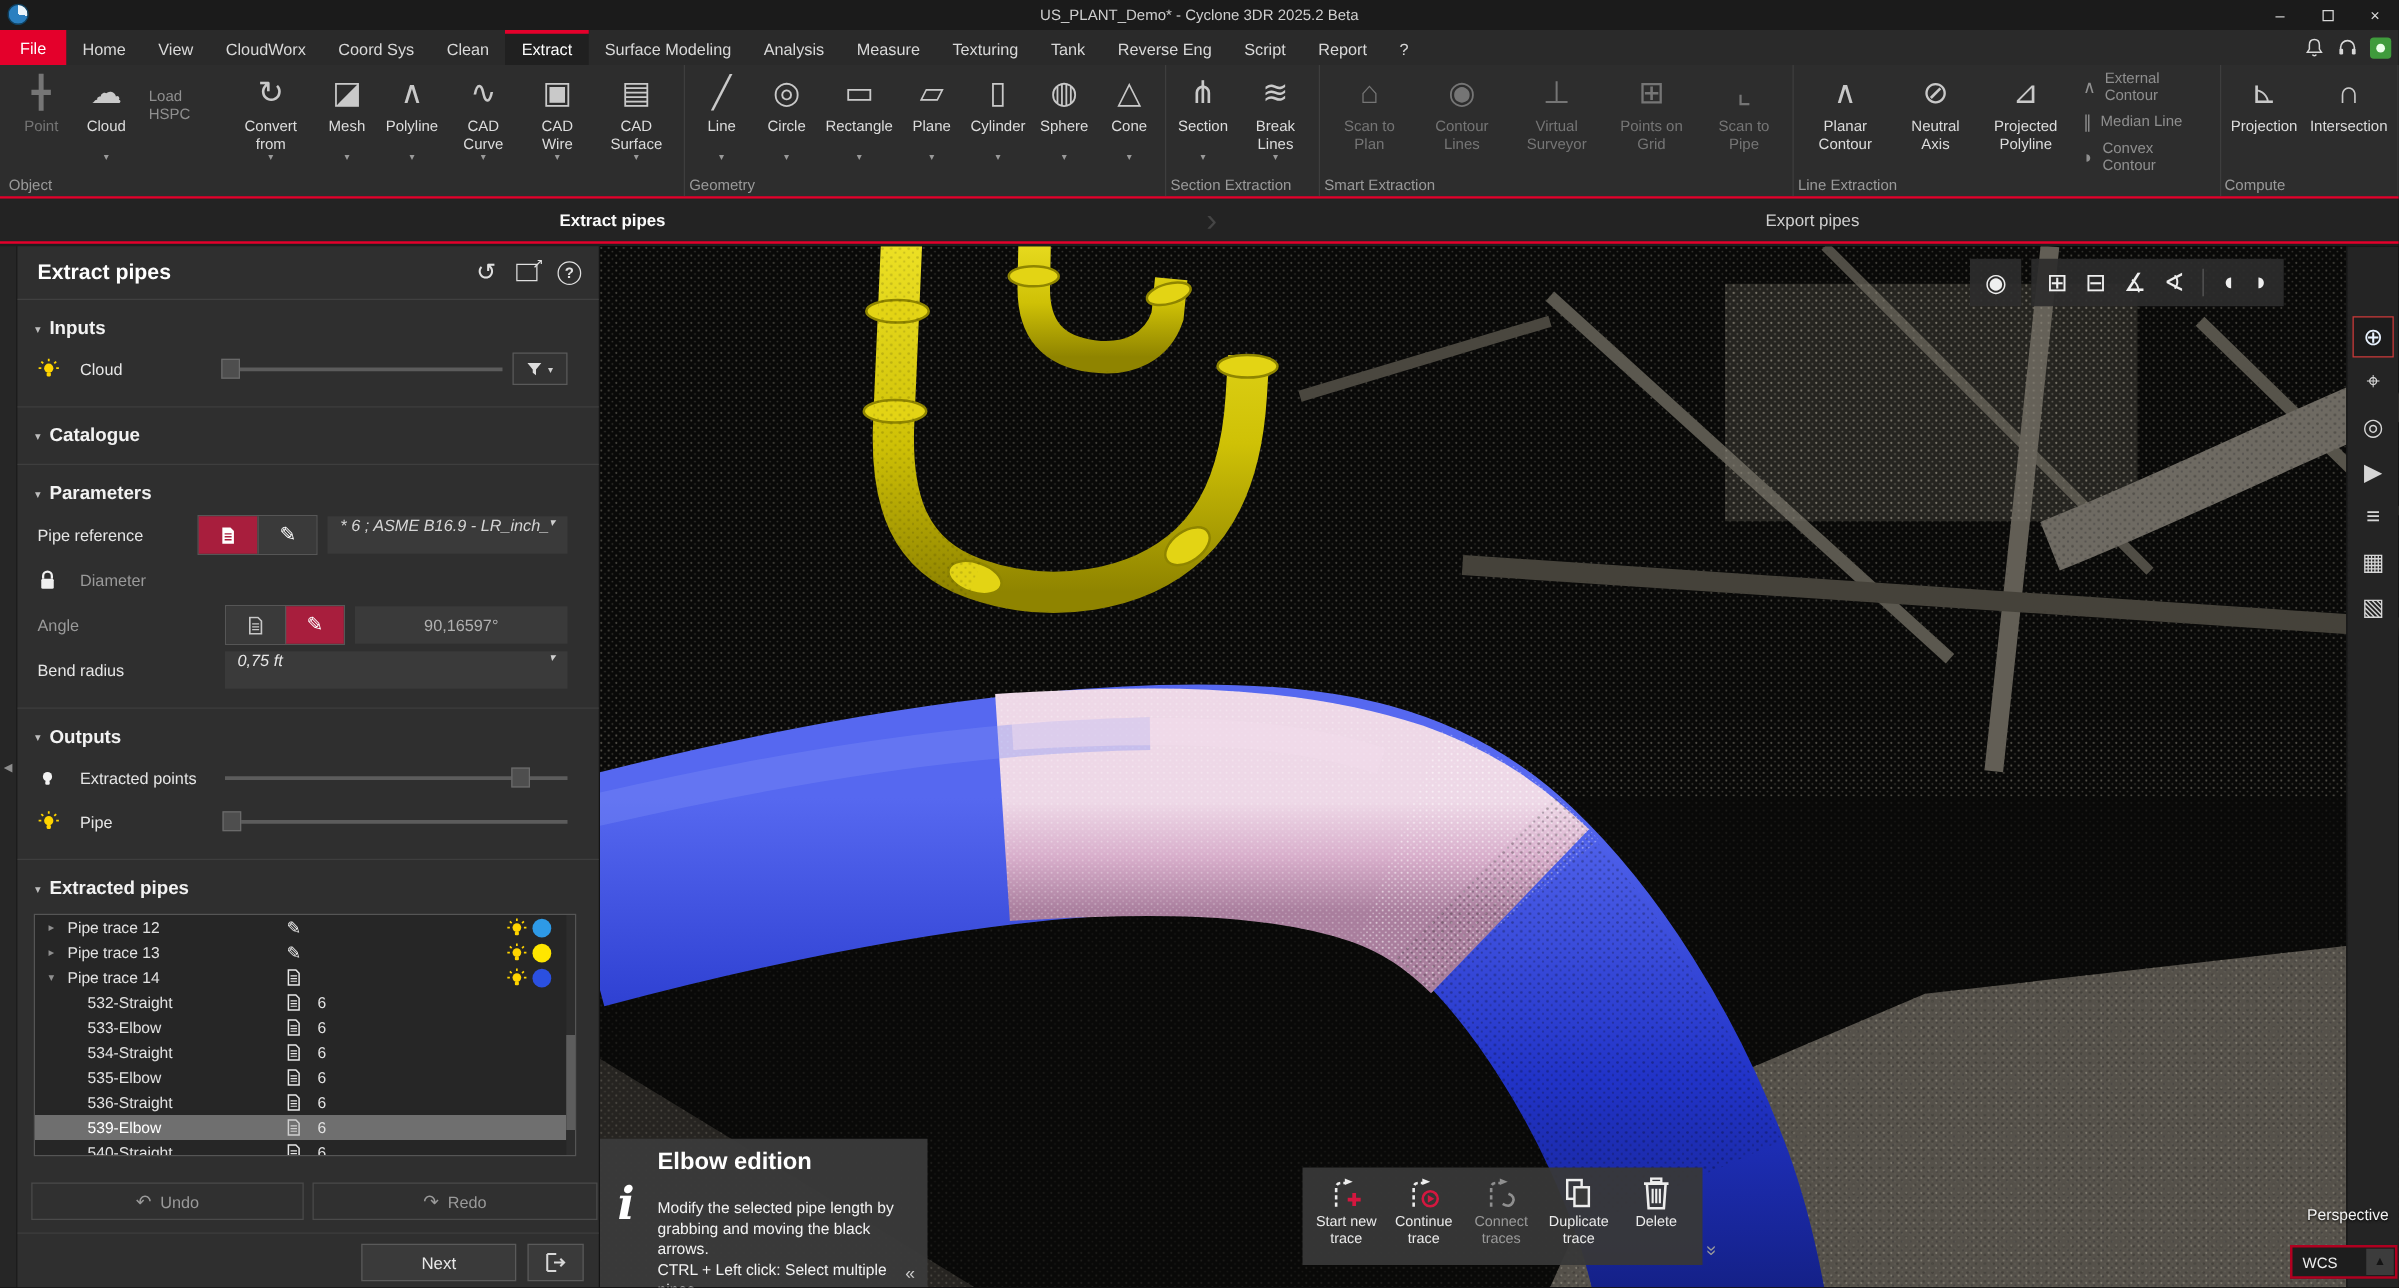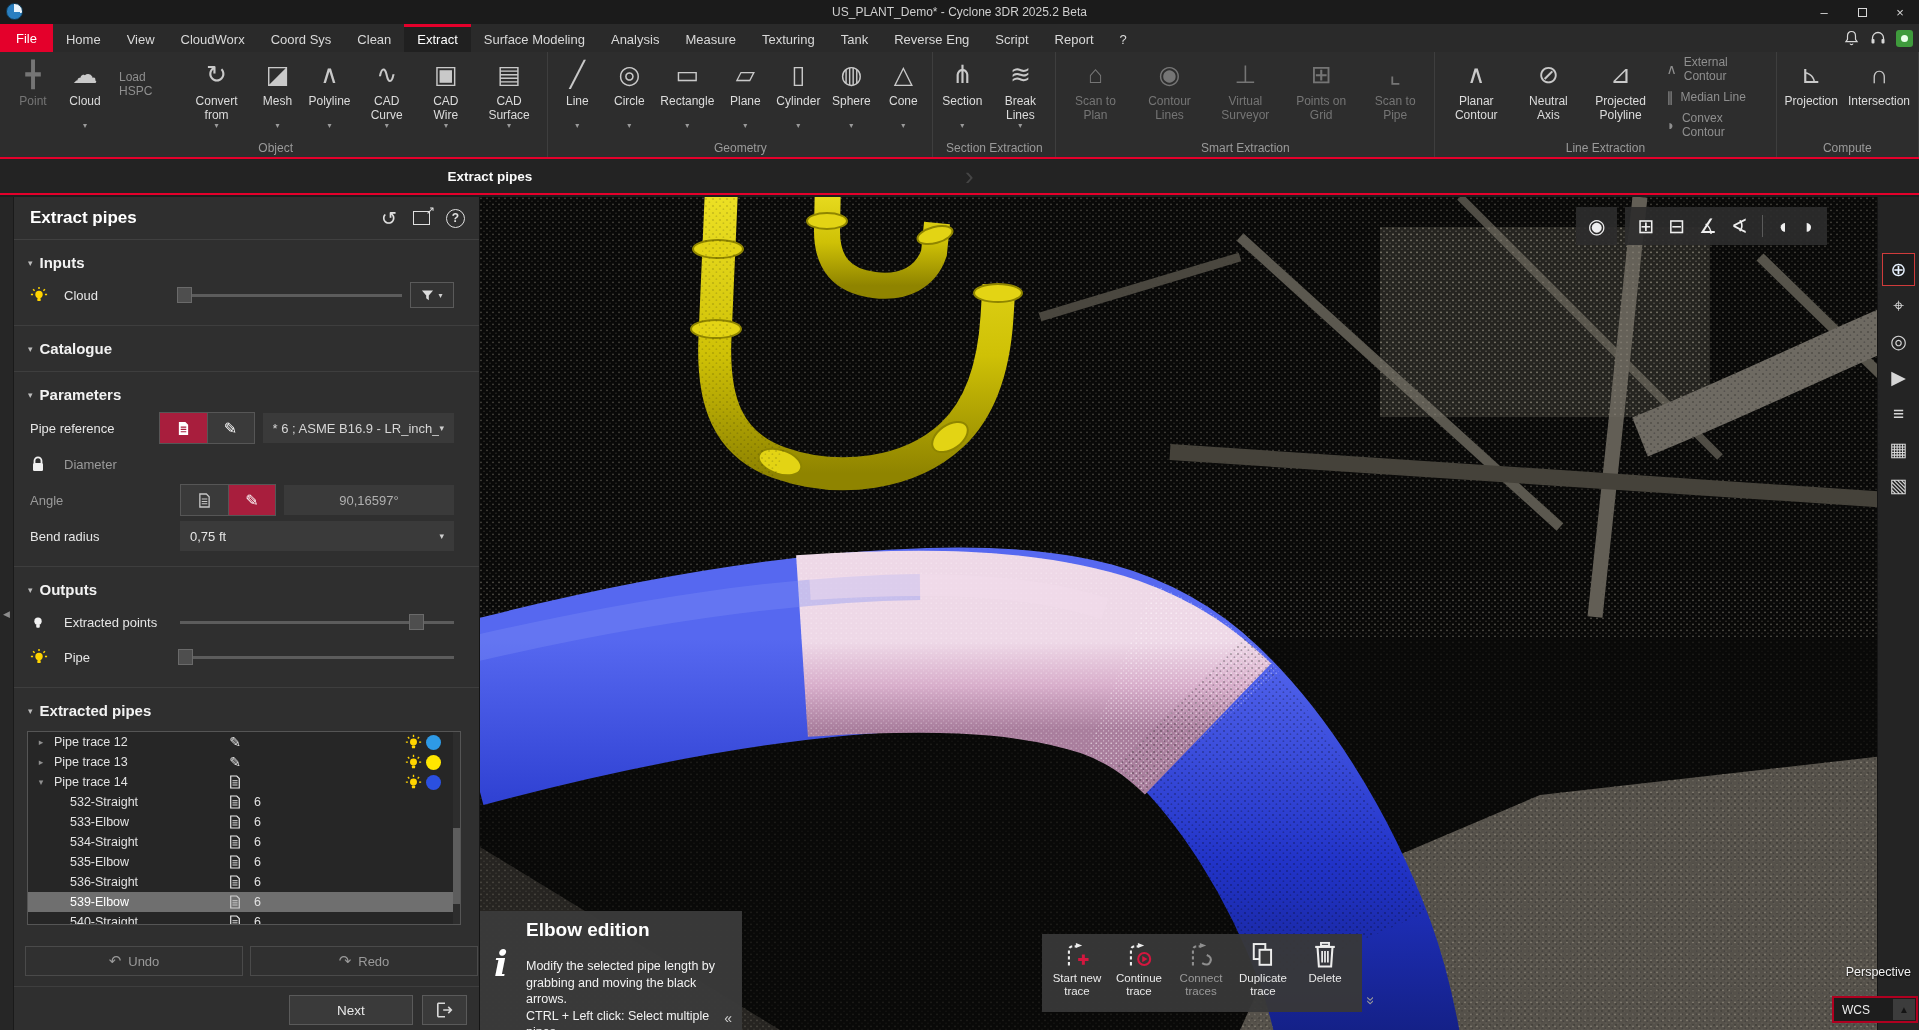--- a/index.html
+++ b/index.html
@@ -35,21 +35,21 @@
   .rib-row { flex:1; display:flex; align-items:stretch; }
   .rib-btn { min-width:52px; padding:2px 5px 0 5px; display:flex; flex-direction:column; align-items:center; }
   .rib-btn .ric { height:40px; line-height:40px; font-size:25px; color:#c9c9c9; }
   .rib-btn .rlb { height:28px; font-size:12px; line-height:14px; text-align:center; color:#dcdcdc; max-width:72px; }
   .rib-btn .rcar { height:10px; font-size:8px; color:#9a9a9a; line-height:8px; }
   .rib-btn.disabled .ric, .rib-btn.disabled .rlb { color:#757575; }
   .rib-text-btn { align-self:center; font-size:12px; color:#8f8f8f; padding:0 8px; margin-bottom:26px; }
   .rib-stack { display:flex; flex-direction:column; justify-content:center; gap:6px; padding:0 8px; }
   .rib-stack-item { display:flex; align-items:center; gap:7px; font-size:12px; color:#8f8f8f; }
   .rib-stack-item .sic { font-size:14px; color:#8f8f8f; }
-  .rib-group-label { height:16px; text-align:center; font-size:12px; color:#9a9a9a; }
+  .rib-group-label { height:16px; text-align:left; font-size:12px; color:#9a9a9a; }
 
   
   .tabstrip { position:relative; height:36px; background:#232323; border-bottom:2px solid var(--accent-red); }
   .wf-tab { position:absolute; top:0; height:34px; display:flex; align-items:center; justify-content:center; font-size:13.5px; }
   .wf-tab.active { left:310px; width:360px; color:#fafafa; font-weight:bold; }
   .wf-tab.next-step { left:1330px; width:240px; color:#cfcfcf; }
   .wf-arrow { position:absolute; left:965px; top:0; height:34px; display:flex; align-items:center; font-size:26px; color:#454545; }
 
   
   .content { position:absolute; top:197px; left:0; right:0; bottom:0; }
@@ -84,21 +84,21 @@
   .slider .thumb { position:absolute; top:5px; width:15px; height:16px; background:#4e4e4e; border:1px solid #6a6a6a; }
 
   .filter-box { width:44px; height:26px; margin-left:8px; border:1px solid #5a5a5a; background:#333;
     display:flex; align-items:center; justify-content:center; gap:4px; }
   .filter-box .fcar { font-size:8px; color:#cfcfcf; }
 
   .field { height:30px; background:#3a3a3a; display:flex; align-items:center; font-size:13px; color:#b0b0b0; }
   .field.full { flex:1; }
   .field.centered { justify-content:center; position:relative; }
   .field .prog { position:absolute; left:0; bottom:0; height:3px; background:#8b8b8b; }
-  .dropdown { height:30px; background:#3a3a3a; flex:1; display:flex; align-items:center; padding:0 10px; font-size:13px; color:#d6d6d6; }
+  .dropdown { height:30px; background:#3a3a3a; flex:1; display:flex; align-items:flex-start; padding:0 10px; font-size:13px; color:#d6d6d6;font-style:italic; }
   .dropdown .dcar { margin-left:auto; font-size:9px; color:#cfcfcf; }
   .btn-pair { display:flex; border:1px solid #565656; margin-right:8px; }
   .sq-btn { width:47px; height:30px; display:flex; align-items:center; justify-content:center; }
   .sq-btn.red { background:var(--crimson); }
   .sq-btn.dark { background:#3a3a3a; }
   .sq-btn .pen { color:#fff; font-size:16px; }
   .sq-btn + .sq-btn { border-left:1px solid #565656; }
 
   
   .tree-box { position:relative; margin:8px 18px 0 13px; height:194px; border:1px solid #555; background:#262626; overflow:hidden; }
@@ -404,20 +404,21 @@
             <span class="rcar"></span>
           </div>
         </div>
         <div class="rib-group-label">Compute</div>
       </div>
     </div>
 
   <div class="tabstrip">
     <span class="wf-tab active">Extract pipes</span>
     <span class="wf-arrow">›</span>
+    <span class="wf-tab next-step">Export pipes</span>
   </div>
 
   <div class="content">
 
     <div class="collapse-strip">
       <span>◀</span>
     </div>
 
     <div class="panel">
       <div class="panel-header">

